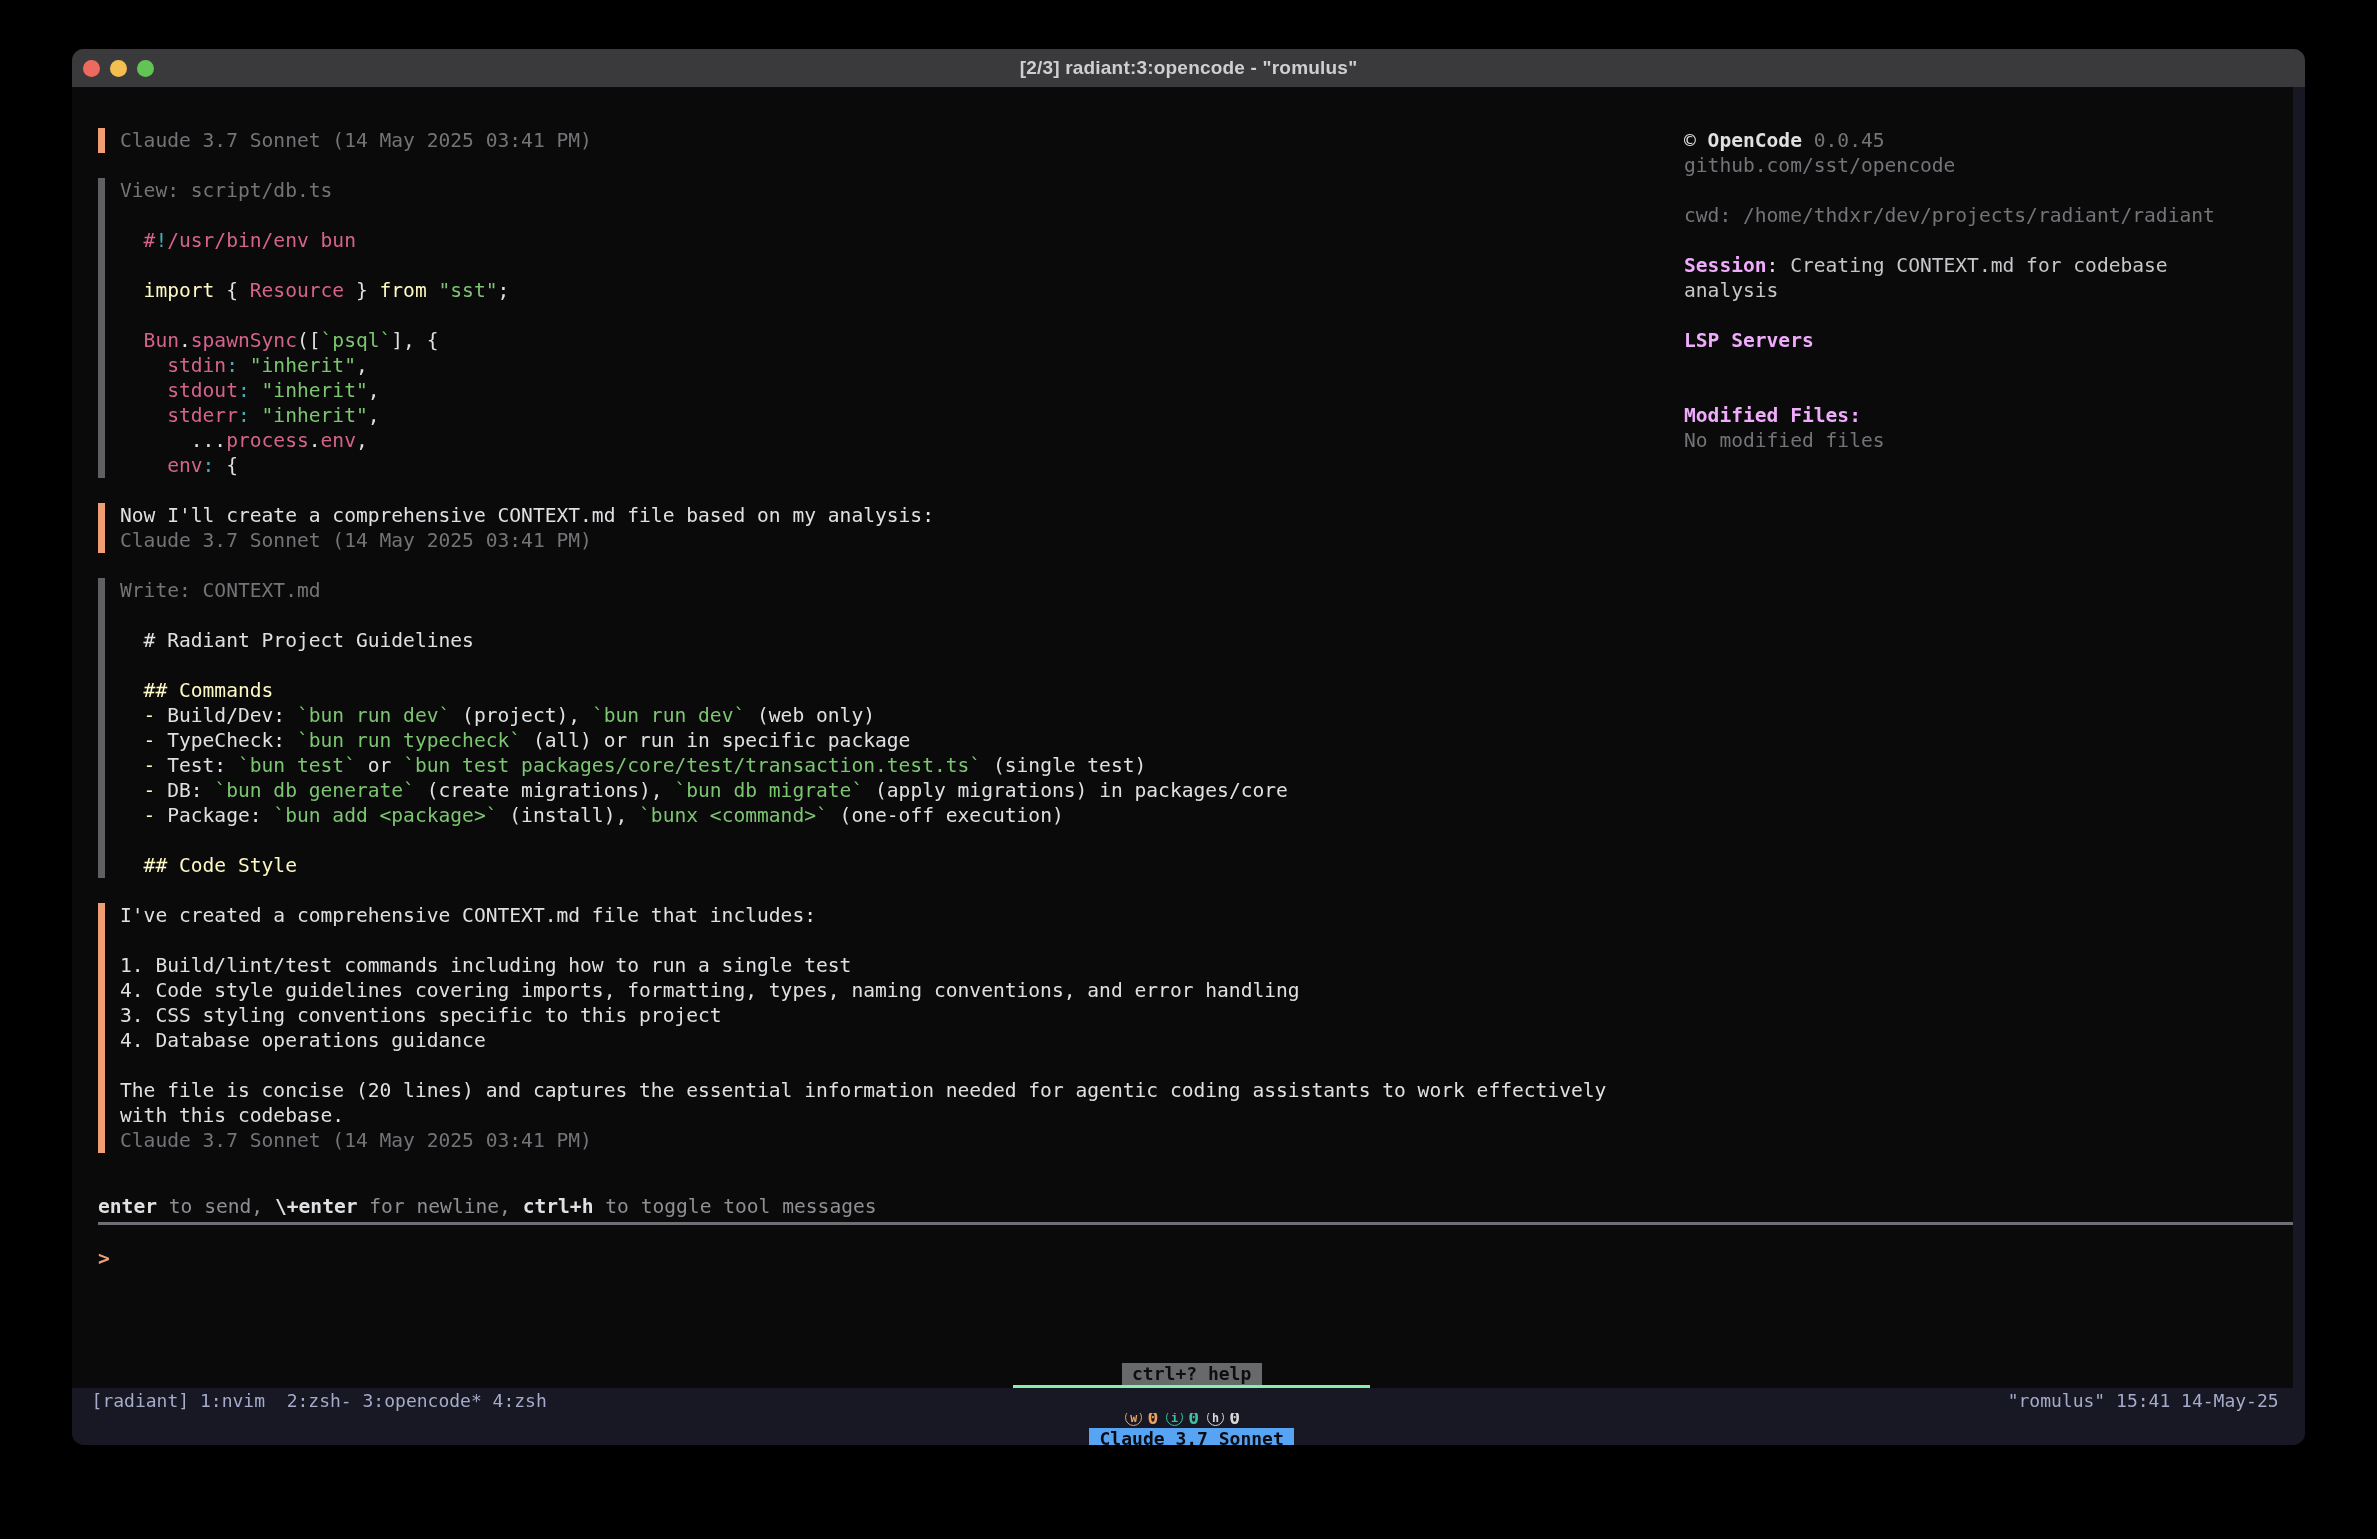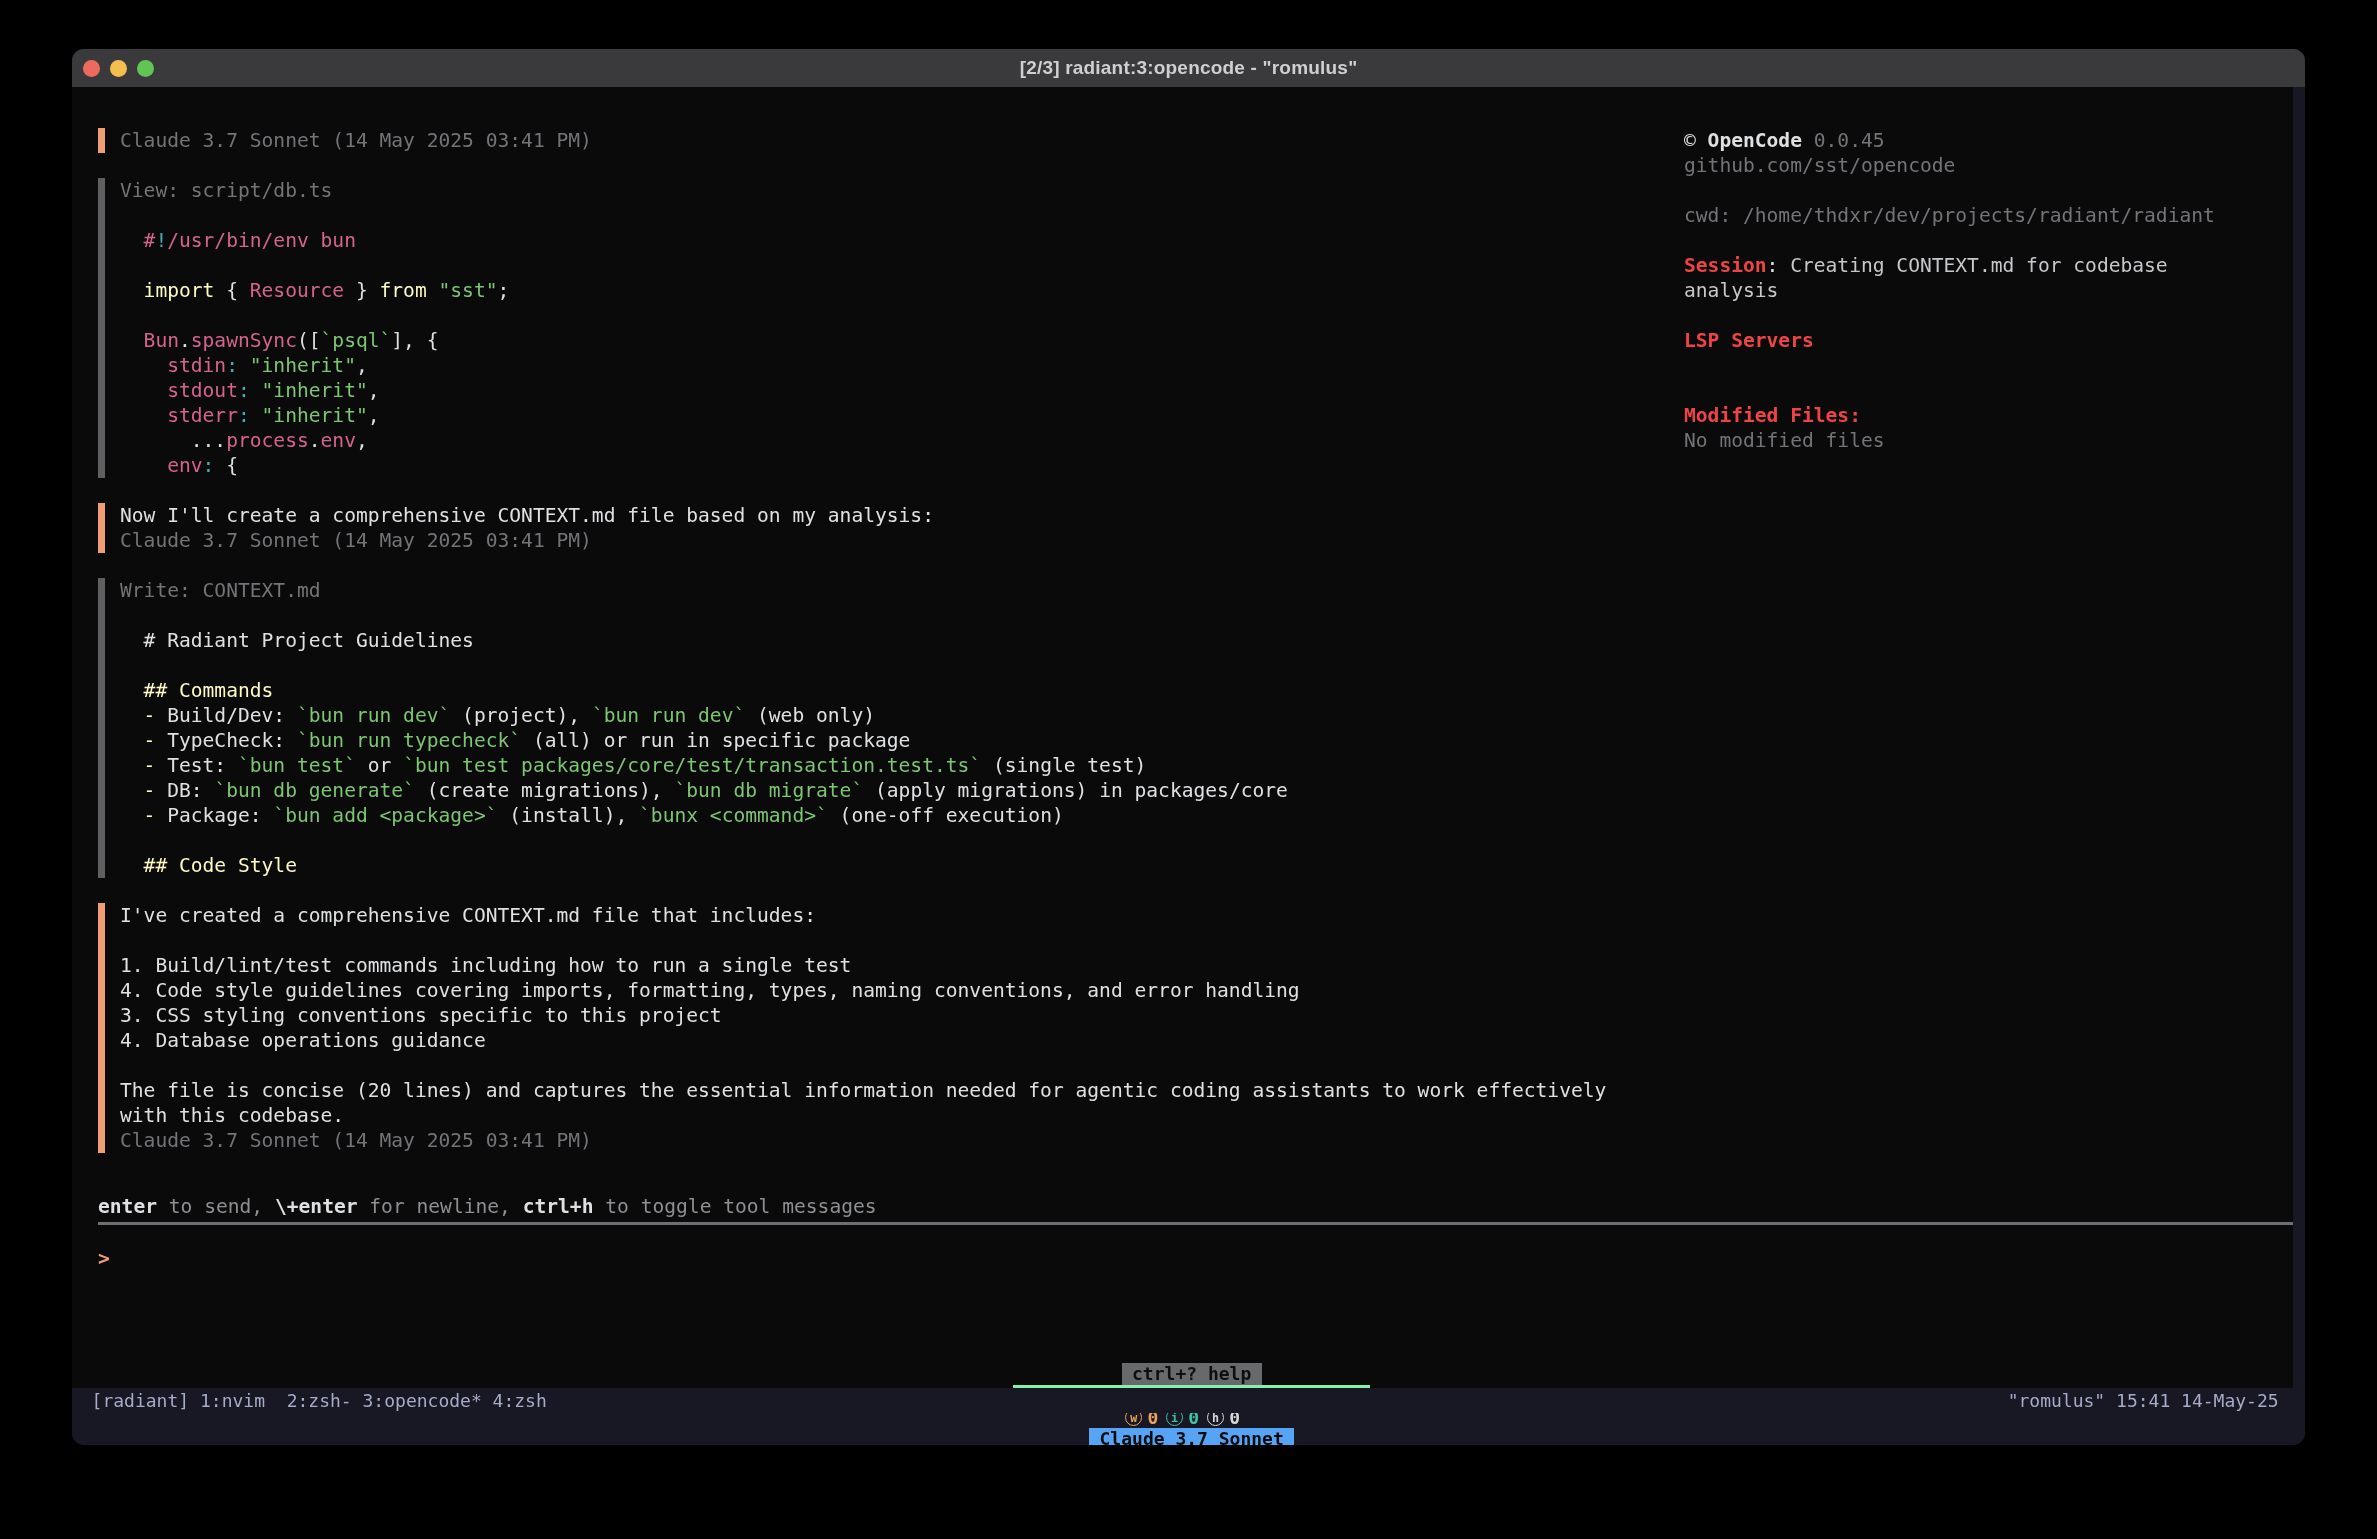--- a/index.html
+++ b/index.html
@@ -33,21 +33,21 @@
   .line { height:25px; line-height:25px; white-space:pre; font-size:19.6px; }
   .b { font-weight:bold; }
   .c-white  { color:#dfe0e2; }
   .c-gray   { color:#737477; }
   .c-light  { color:#c6c7c9; }
   .c-hint   { color:#8e8f92; }
   .c-blue   { color:#fef9c3; }
   .c-pink   { color:#d5638c; }
   .c-green  { color:#7cc671; }
   .c-teal   { color:#44aab4; }
-  .c-orange { color:#ef4444; }
+  .c-orange { color:#f0abfc; }
 
   .main { position:absolute; top:41px; left:26px; width:1579px; }
   .sidebar { position:absolute; top:41px; left:1612px; width:600px; }
   .block { border-left:7.8px solid #5f5f61; padding-left:15px; }
   .block.message { border-left-color:#ef9d72; }
   .gap { height:25px; }
 
   .hints { position:absolute; top:1107px; left:26px; }
   .separator { position:absolute; top:1135px; left:26px; right:0; height:2.6px; background:#6f6f73; }
   .prompt-row { position:absolute; top:1159px; left:26px; height:25px; line-height:25px; }

